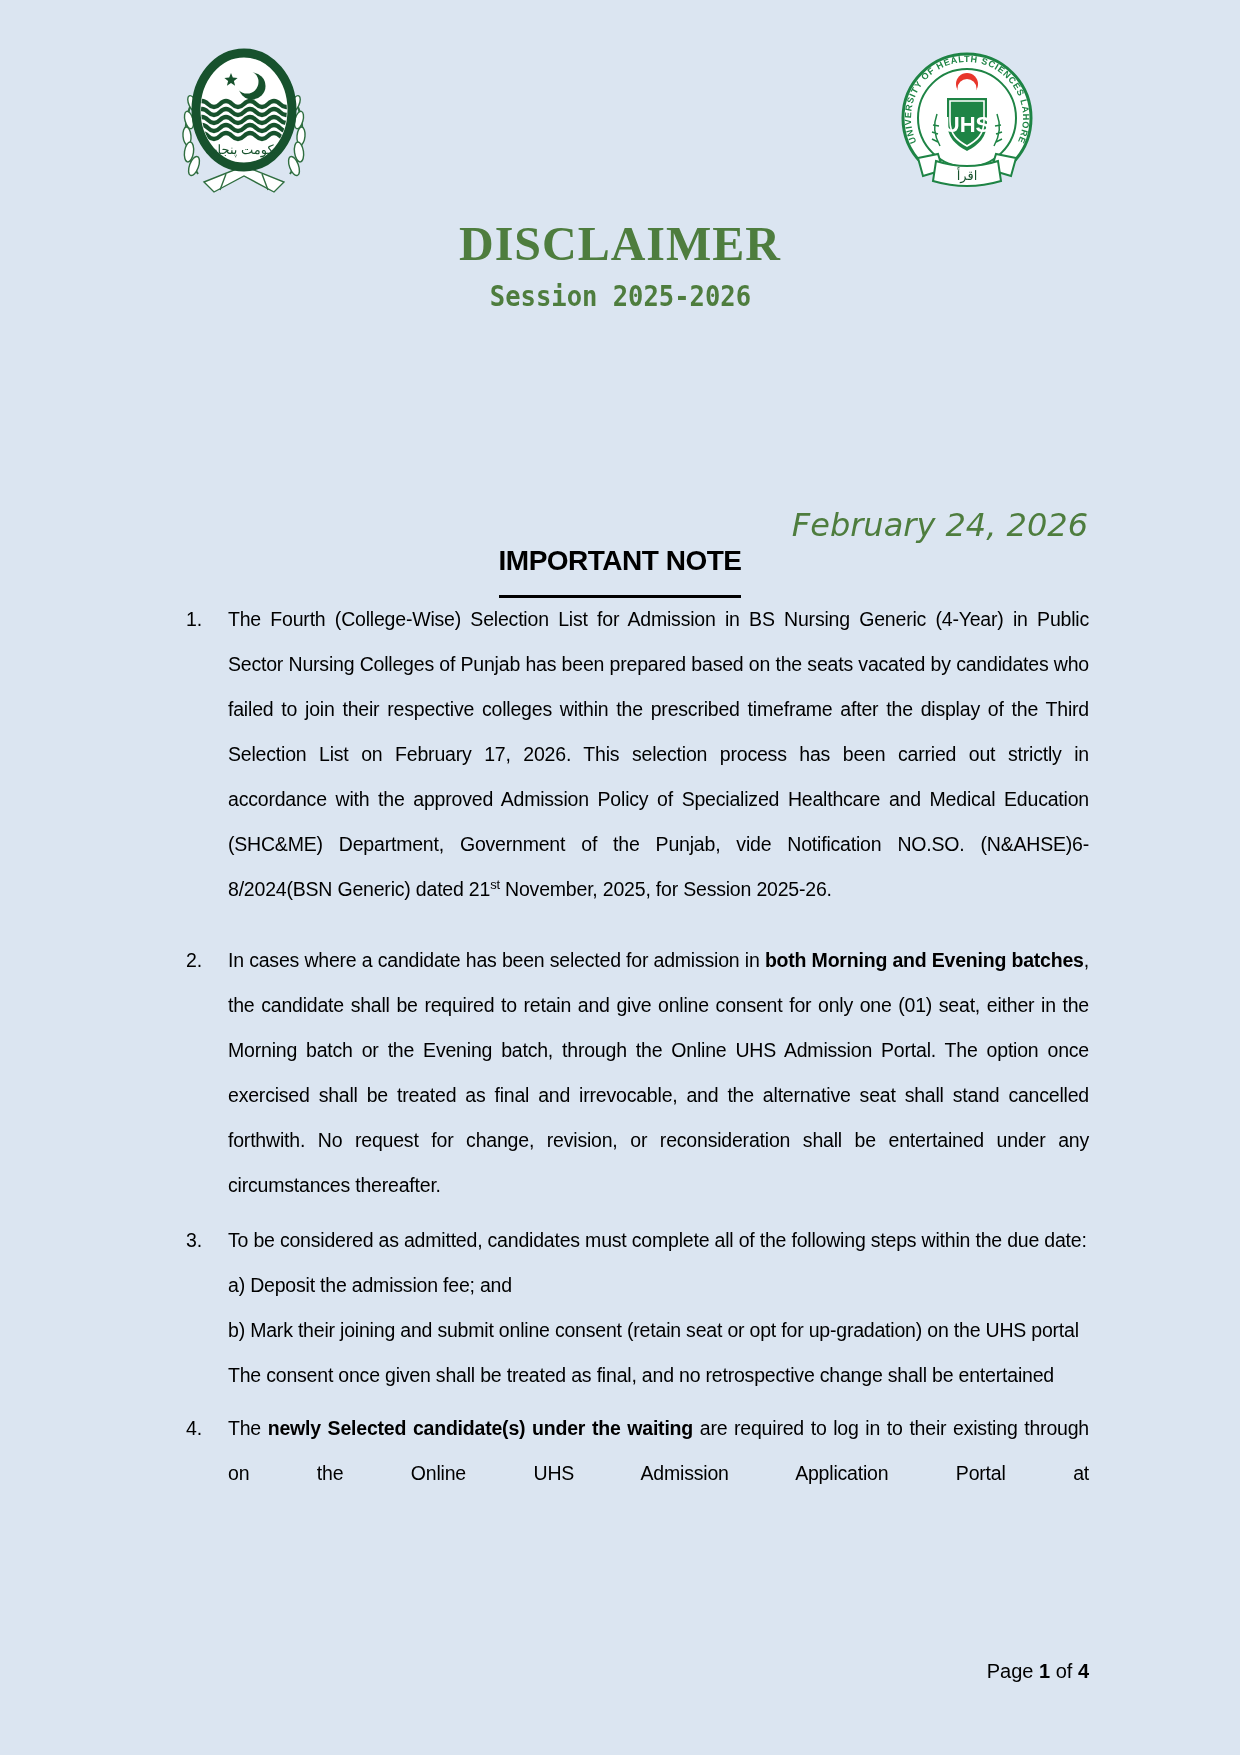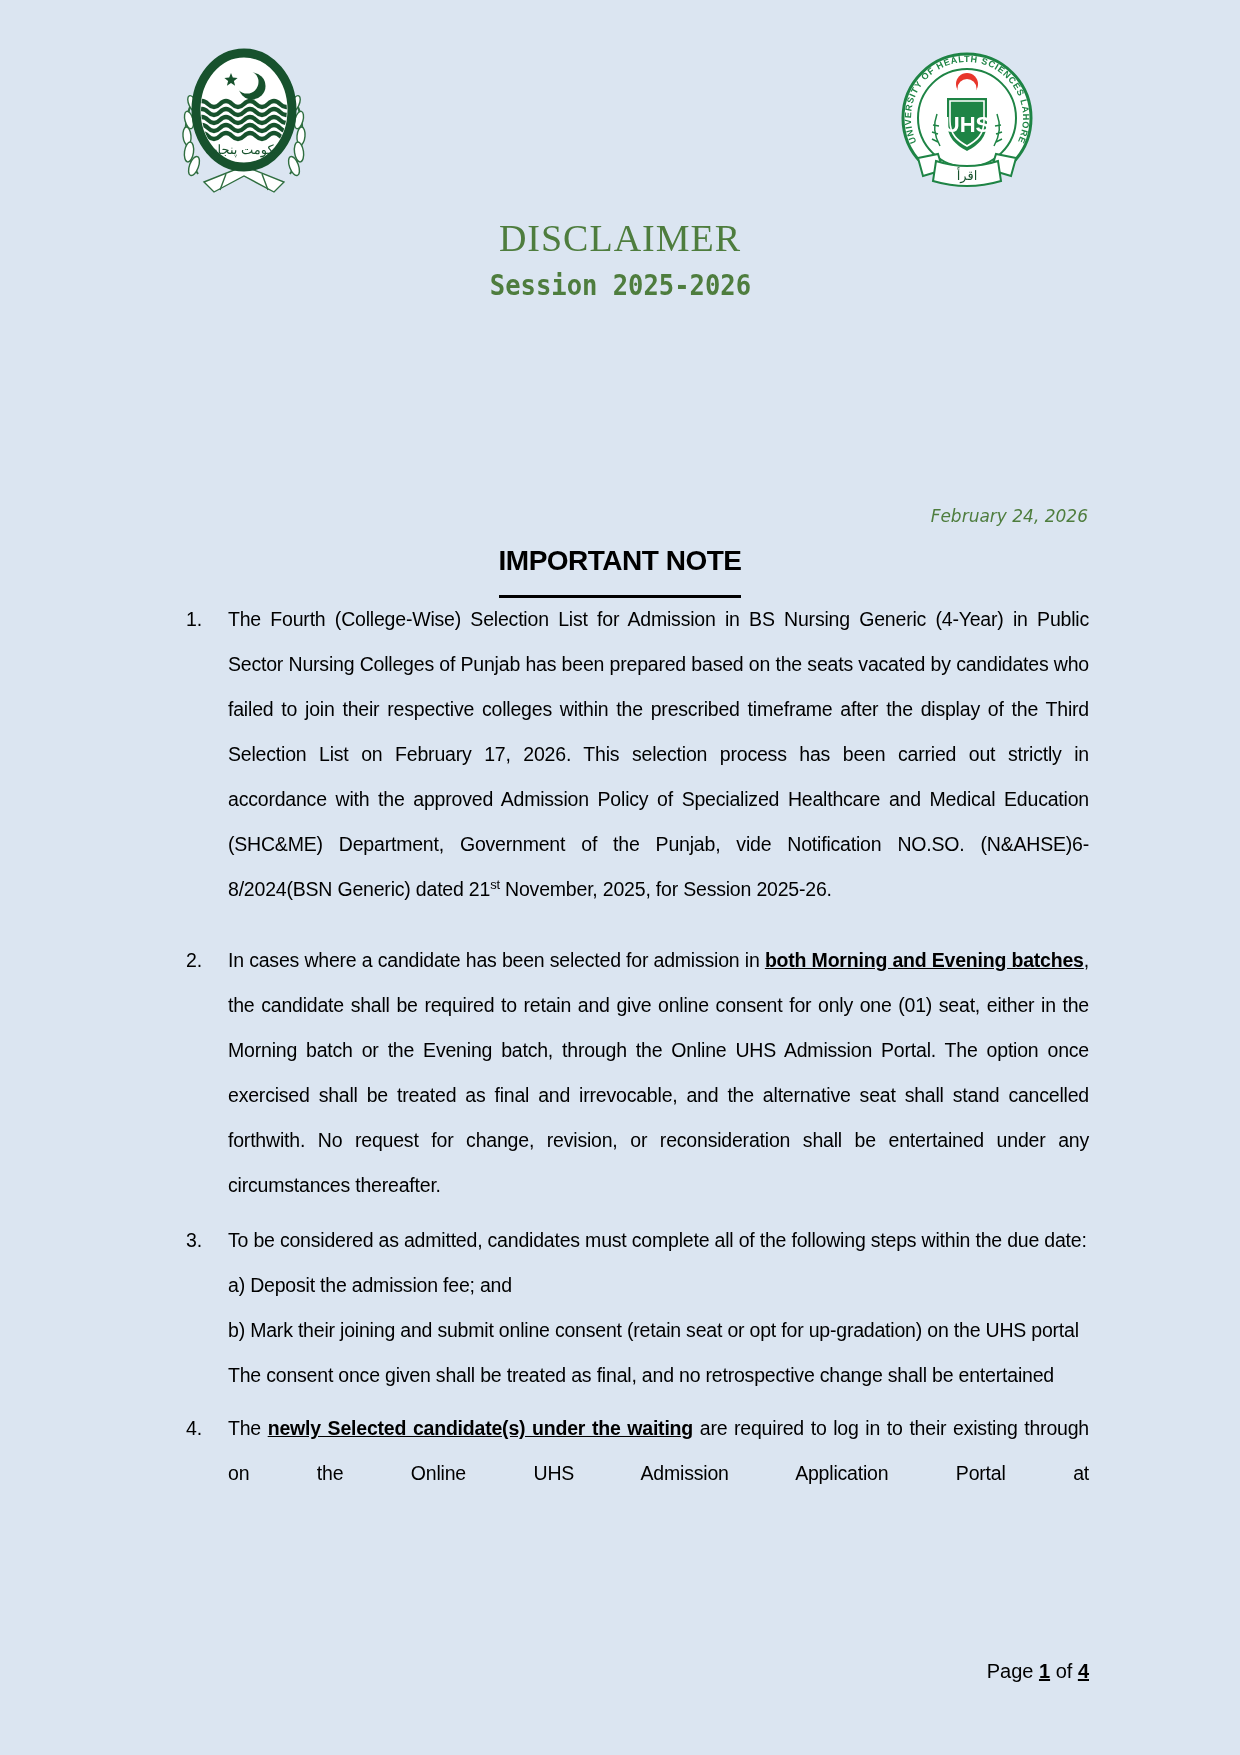--- a/index.html
+++ b/index.html
@@ -5,39 +5,39 @@
   html,body{margin:0;padding:0;background:#dbe5f1;}
   .page{
     position:relative;width:1240px;height:1755px;background:var(--bg,#dbe5f1);
     overflow:hidden;font-family:"Liberation Sans",sans-serif;color:#000;
   }
   
   .crest{position:absolute;left:168px;top:44px;}
   .seal{position:absolute;left:896px;top:46px;}
   
   .title-block{position:absolute;top:216px;left:0;width:100%;text-align:center;color:var(--green,#4e7d3e);}
-  .title-main{font-family:"Liberation Serif",serif;font-weight:normal;font-size:38px;letter-spacing:1px;}
+  .title-main{font-family:"Liberation Serif",serif;font-weight:bold;font-size:48px;letter-spacing:1px;}
   .title-sub{font-family:"Liberation Serif",serif;font-weight:bold;font-size:34px;line-height:46px;margin-top:12px;}
   .title-session{display:inline-block;font-family:"DejaVu Sans Mono",monospace;font-weight:bold;
     font-size:29px;margin-top:8px;transform:scaleX(0.88);letter-spacing:0;}
-  .date-line{position:absolute;top:506px;right:152px;font-size:17px;font-style:italic;
+  .date-line{position:absolute;top:506px;right:152px;font-size:32px;font-style:italic;
     color:var(--green,#4e7d3e);font-family:"DejaVu Sans",sans-serif;}
   .note-heading{position:absolute;top:545px;left:0;width:100%;text-align:center;}
   .note-heading span{font-size:28px;font-weight:bold;letter-spacing:-0.5px;
     border-bottom:3px solid #000;padding-bottom:19px;}
   
   .note-list{position:absolute;top:597px;left:186px;width:903px;}
   .item{display:flex;font-size:19.5px;line-height:45px;letter-spacing:-0.2px;}
   .item .num{flex:0 0 42px;width:42px;}
   .item .txt{flex:1;text-align:justify;}
   .item.justify-last .txt{text-align-last:justify;}
   .item:nth-child(1){margin-bottom:26px;}
   .item:nth-child(2){margin-bottom:10px;}
   .item:nth-child(3){margin-bottom:8px;}
-  .b{font-weight:bold;text-decoration:underline;}
+  .b{font-weight:bold;}
   .sup{vertical-align:super;font-size:13px;line-height:0;}
   
   .footer{position:absolute;top:1660px;right:151px;font-size:20px;}
 </style>
 </head>
 <body>
 
 <div class="page" style="--bg: #dbe5f1; --green: #4e7d3e;">
 
   <svg class="crest" width="152" height="150" viewBox="0 0 152 150">

